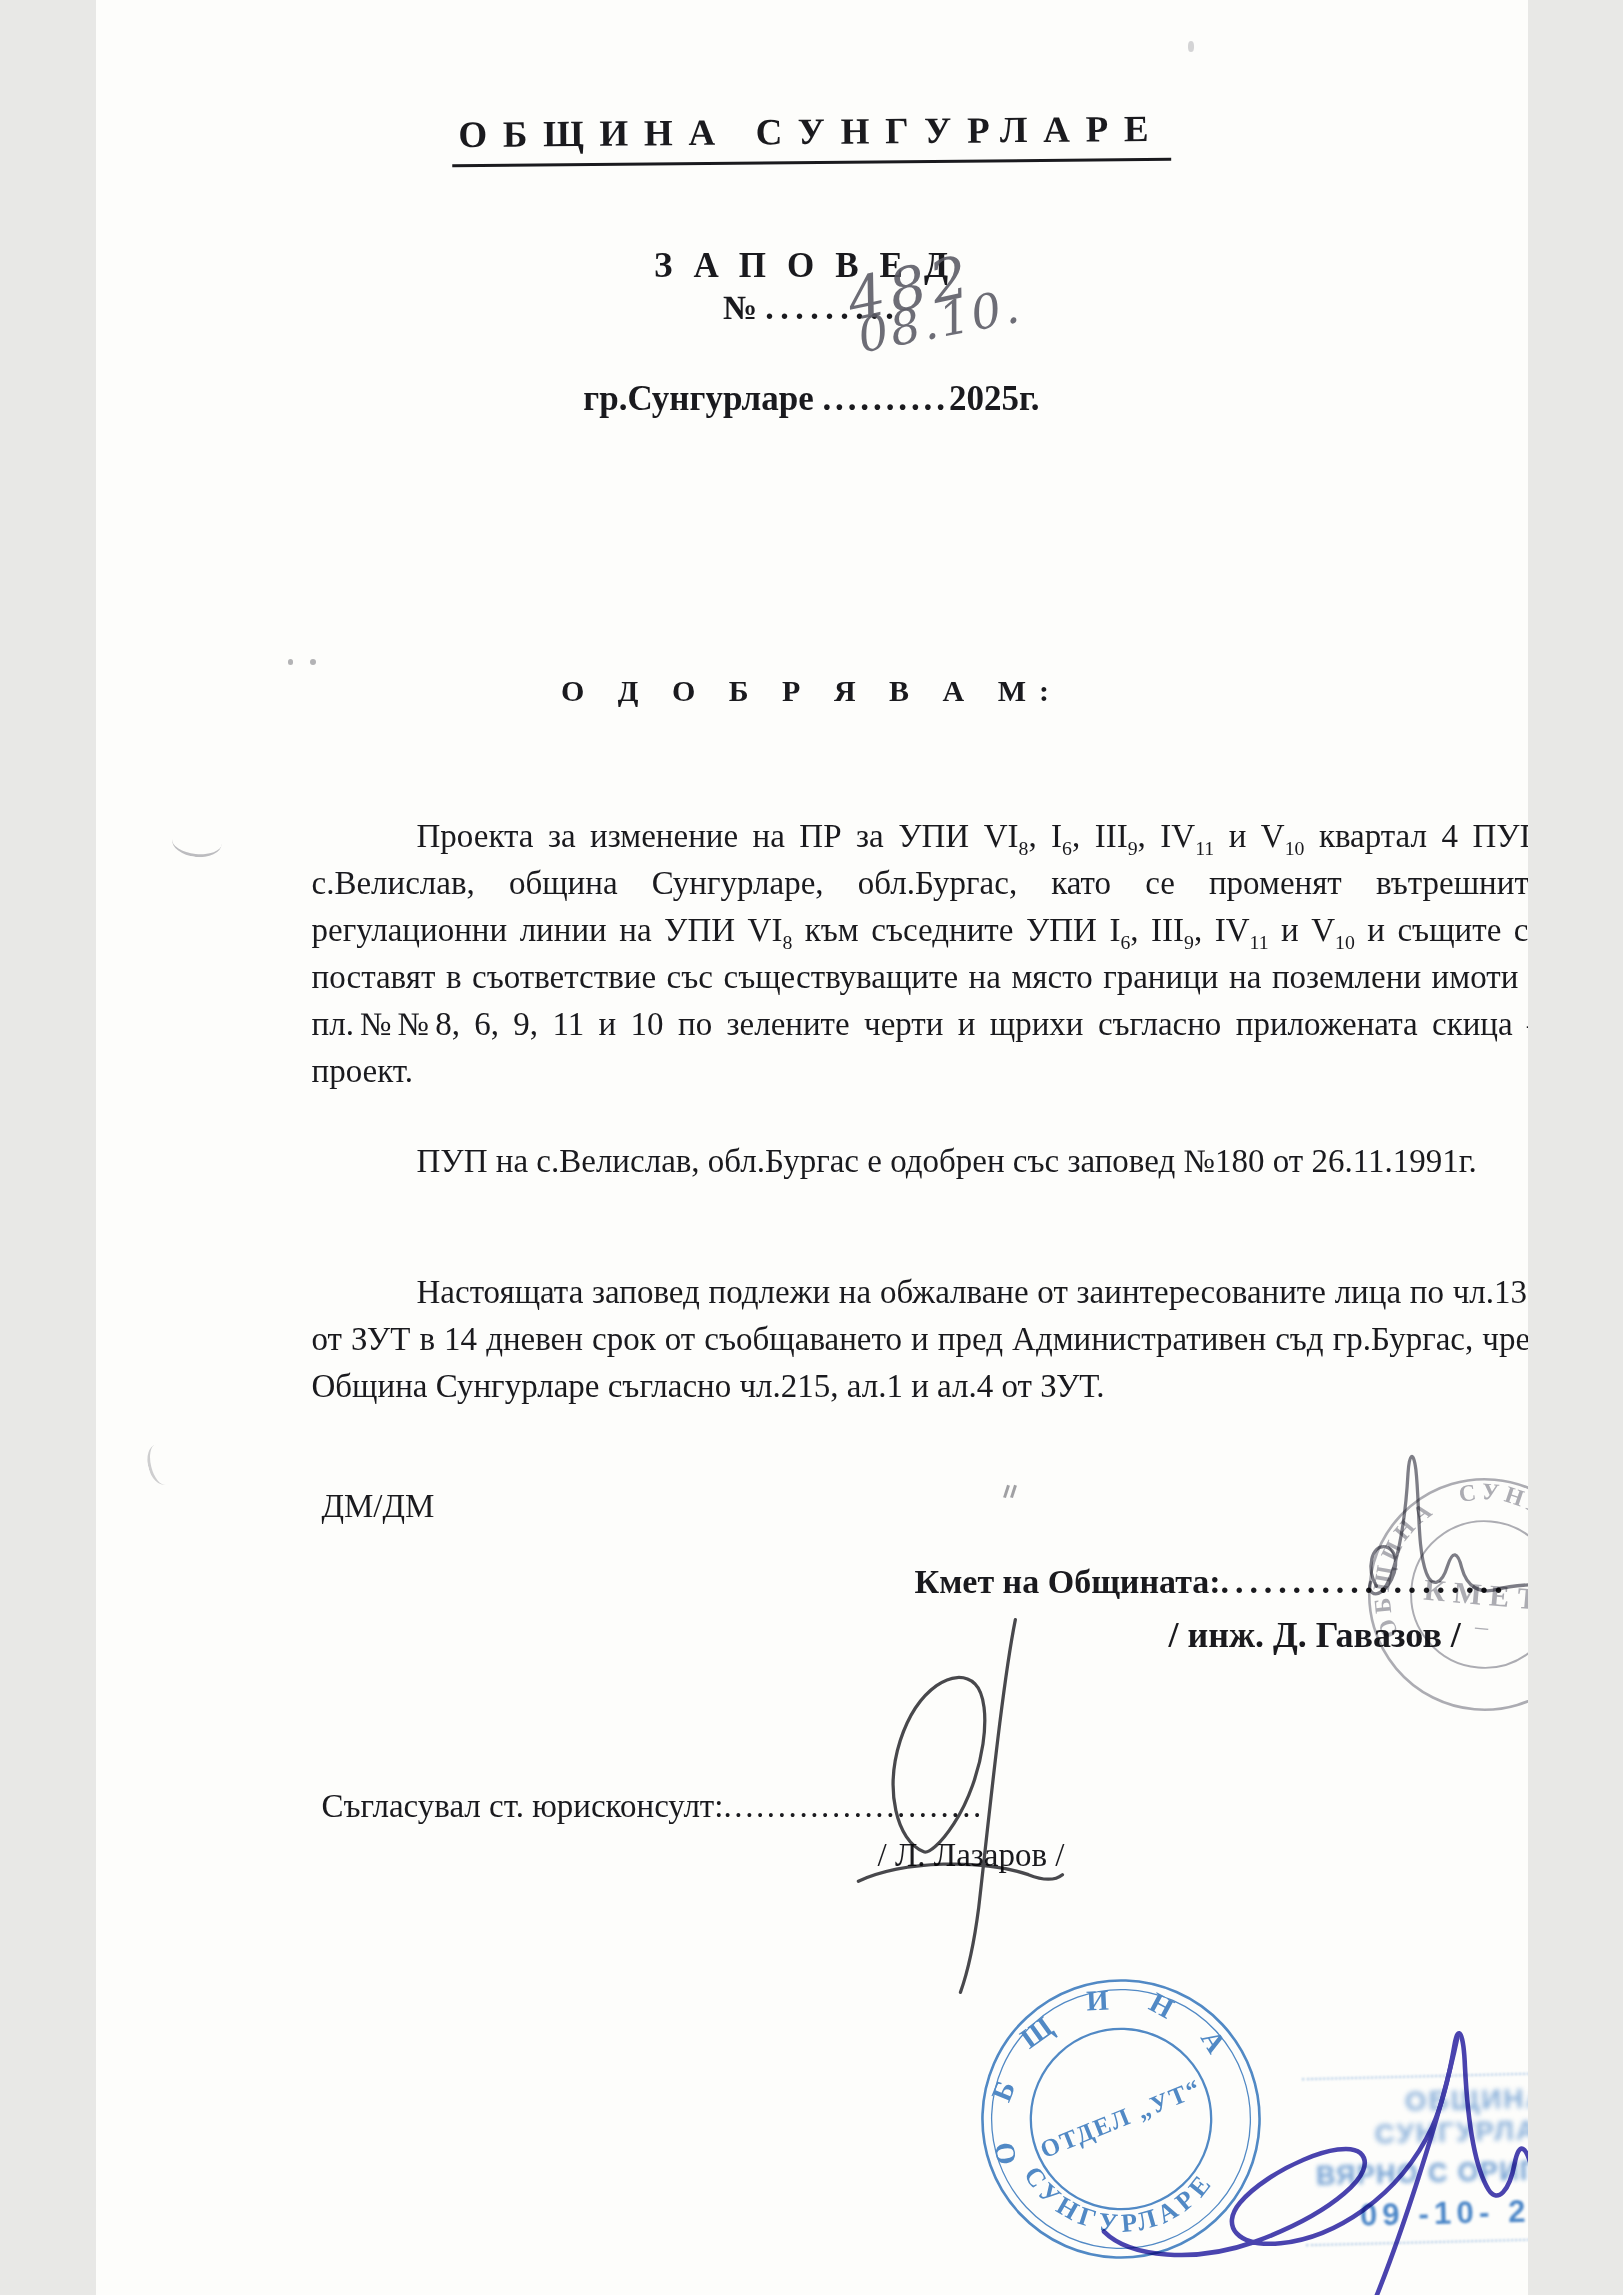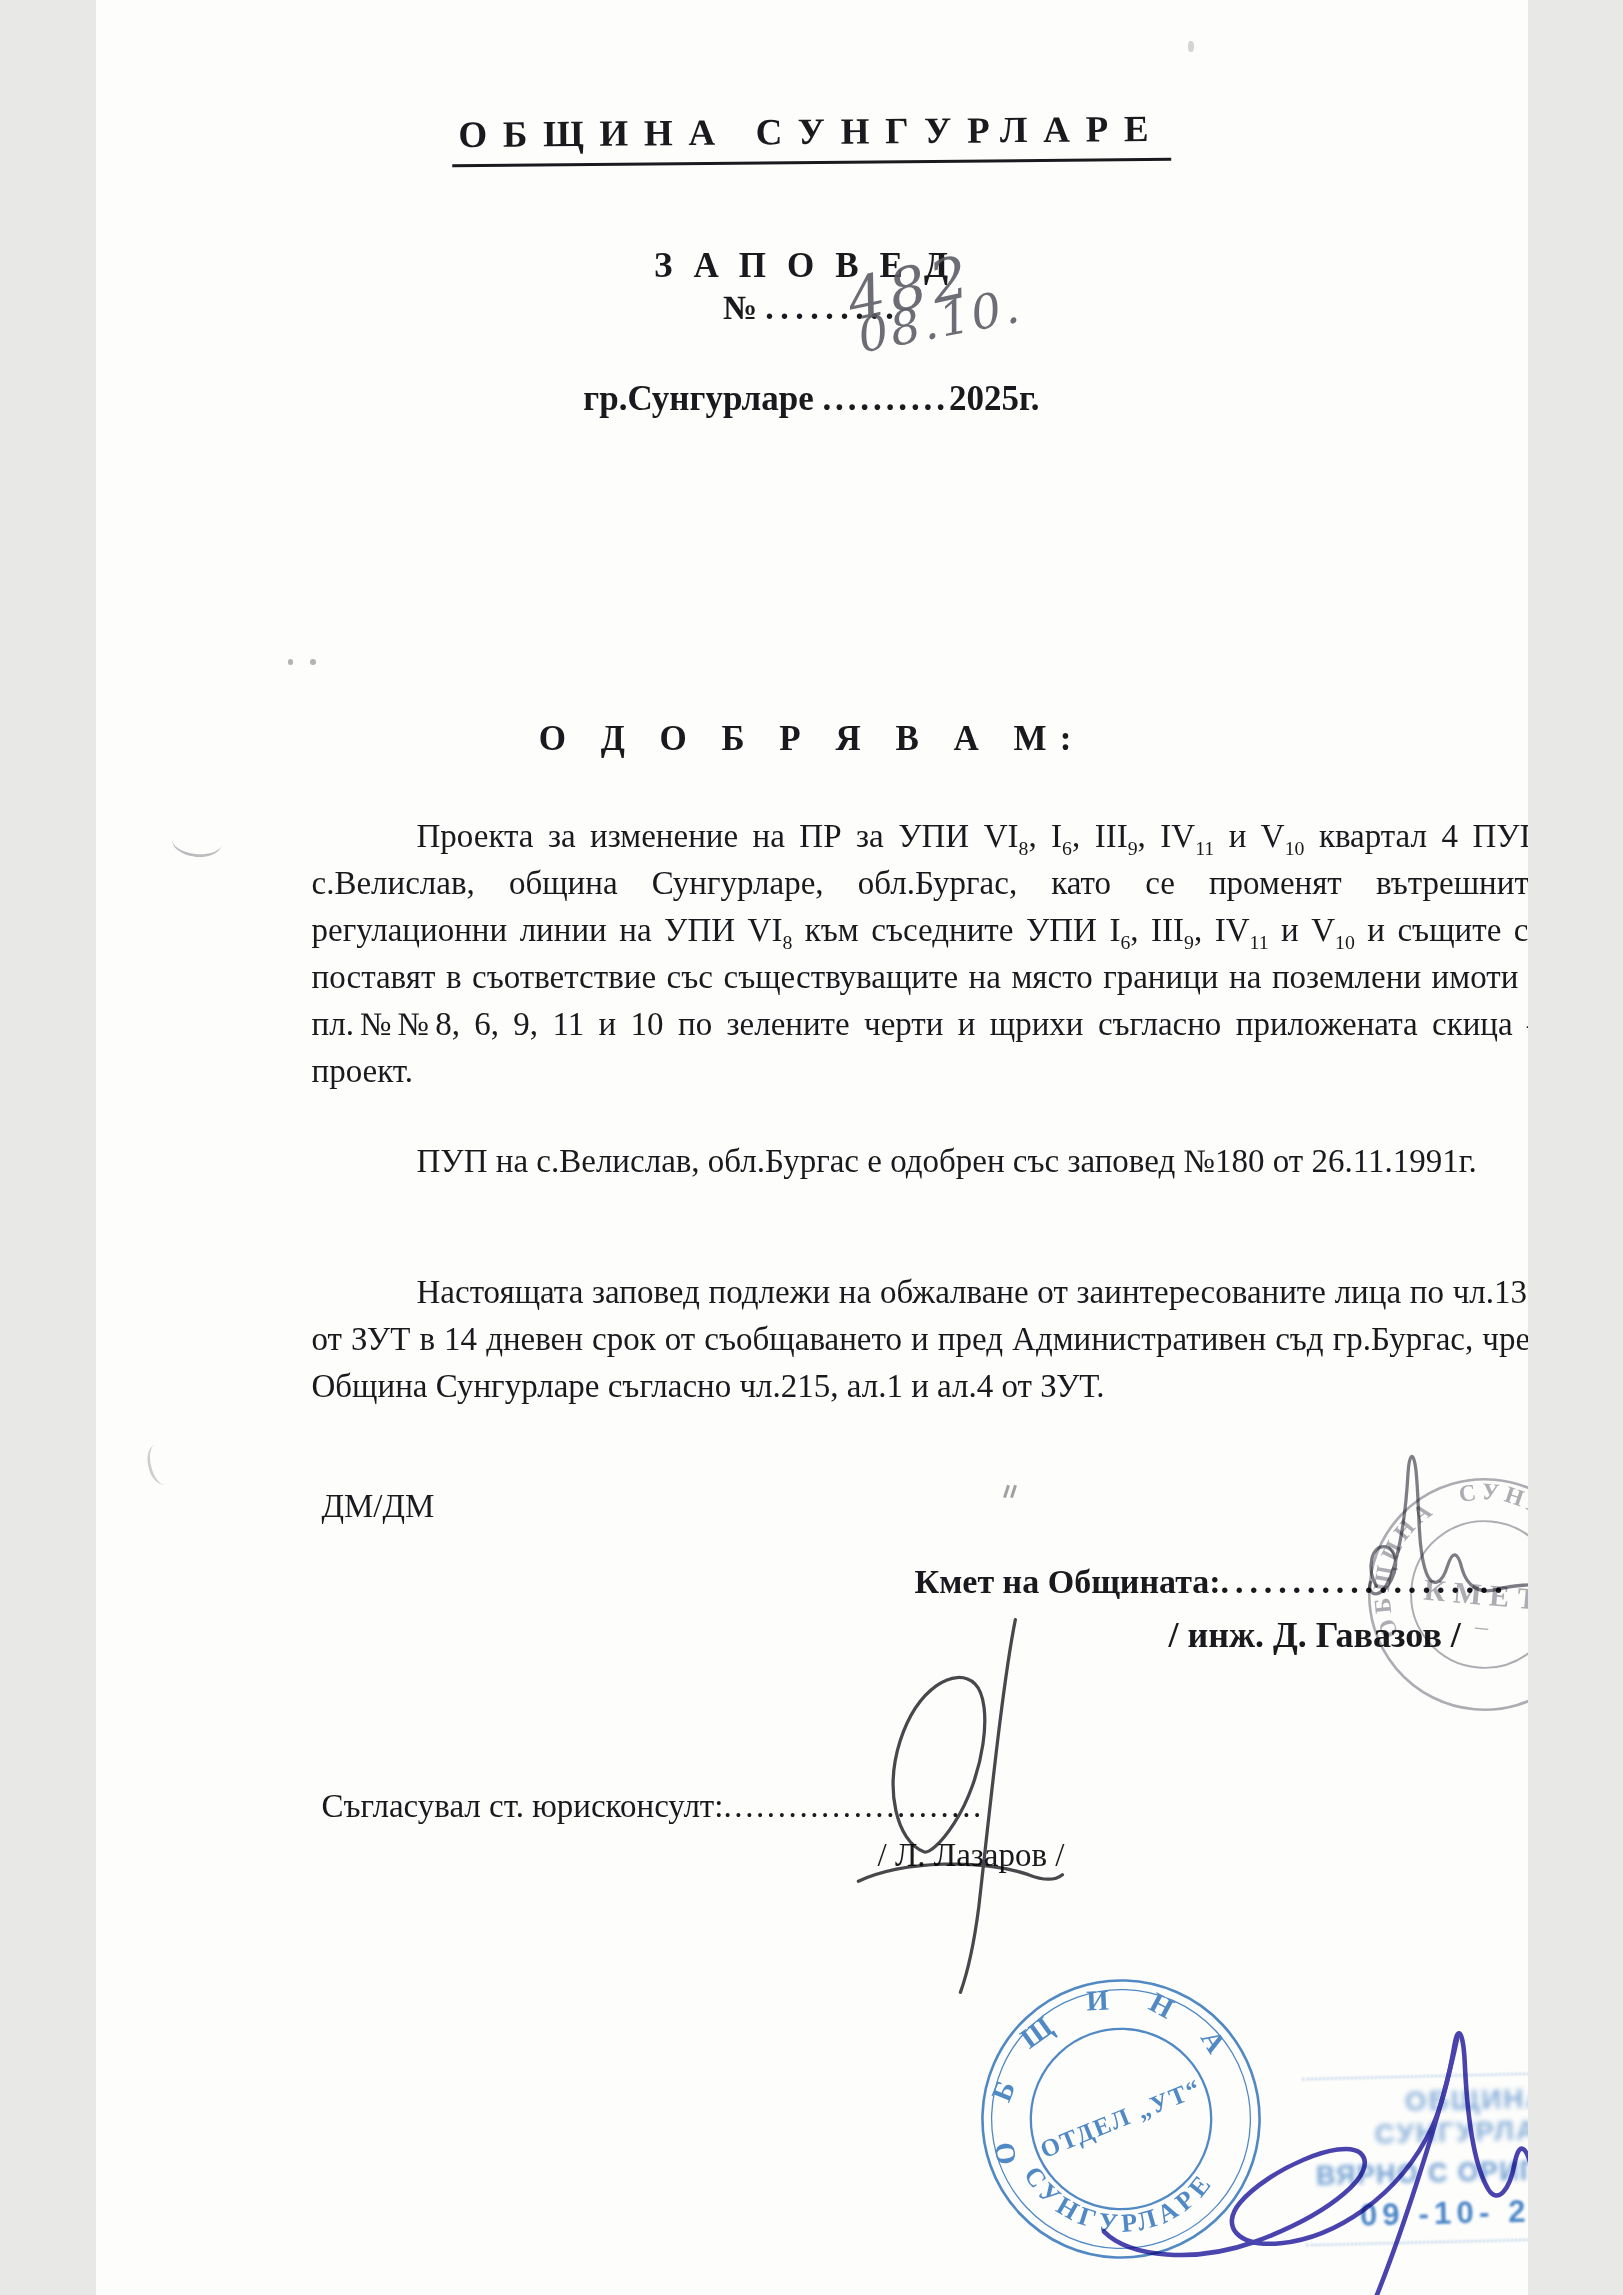--- a/index.html
+++ b/index.html
@@ -26,22 +26,22 @@
   .hand{position:absolute; font-family:"DejaVu Serif", serif; font-style:italic;
     color:#5a5a64; opacity:.88;}
   .hand-number{top:254px; left:751px; font-size:58px; letter-spacing:5.2px; transform:rotate(-12deg);}
   .hand-date{top:293px; left:761px; font-size:47px; letter-spacing:2.6px; transform:rotate(-11deg);}
   
   .body-par{
     position:absolute; left:216px; width:1232px; margin:0;
     font-size:33px; line-height:47px; text-align:justify; text-indent:105px;
   }
   .p-legal{top:453px;}
-  .approve-heading{position:absolute; top:719px; left:0; width:100%; text-align:center;
-    font-size:35px; font-weight:bold; letter-spacing:13px;}
+  .approve-heading{position:absolute; top:674px; left:0; width:100%; text-align:center;
+    font-size:30px; font-weight:bold; letter-spacing:13px;}
   .p-project{top:813px;}
   .p-pup{top:1138px;}
   .p-appeal{top:1269px;}
   sub{font-size:60%; line-height:0;}
   
   .typist{position:absolute; left:226px; top:1488px; font-size:33px;}
   .mayor-line{position:absolute; left:819px; top:1563px; font-size:34px; font-weight:bold; white-space:nowrap;}
   .mayor-line .dots{letter-spacing:5.9px;}
   .mayor-name{position:absolute; left:1073px; top:1614px; width:367px; text-align:left;
     font-size:36px; font-weight:bold;}

